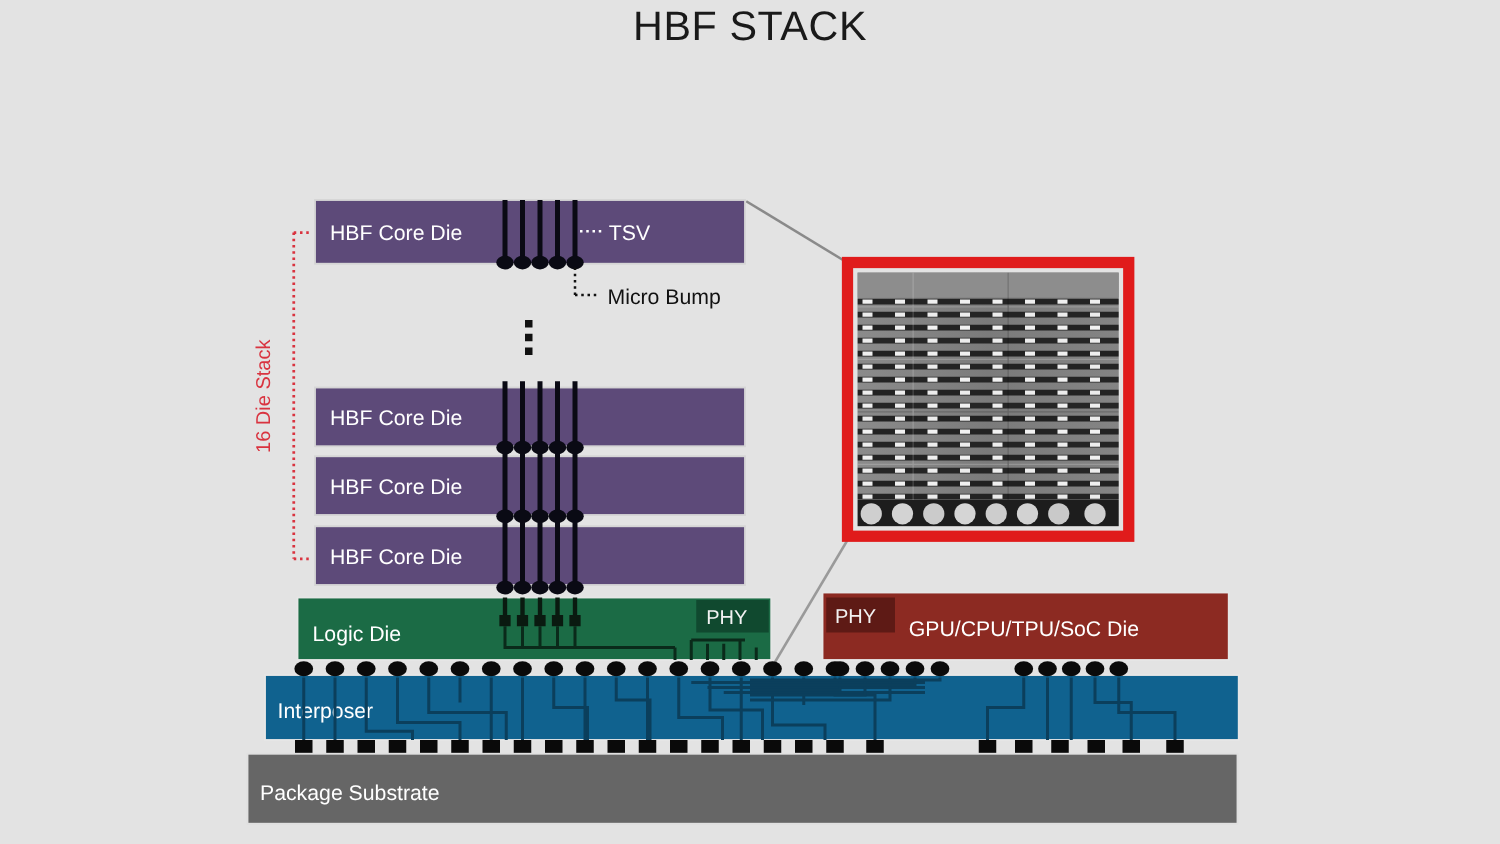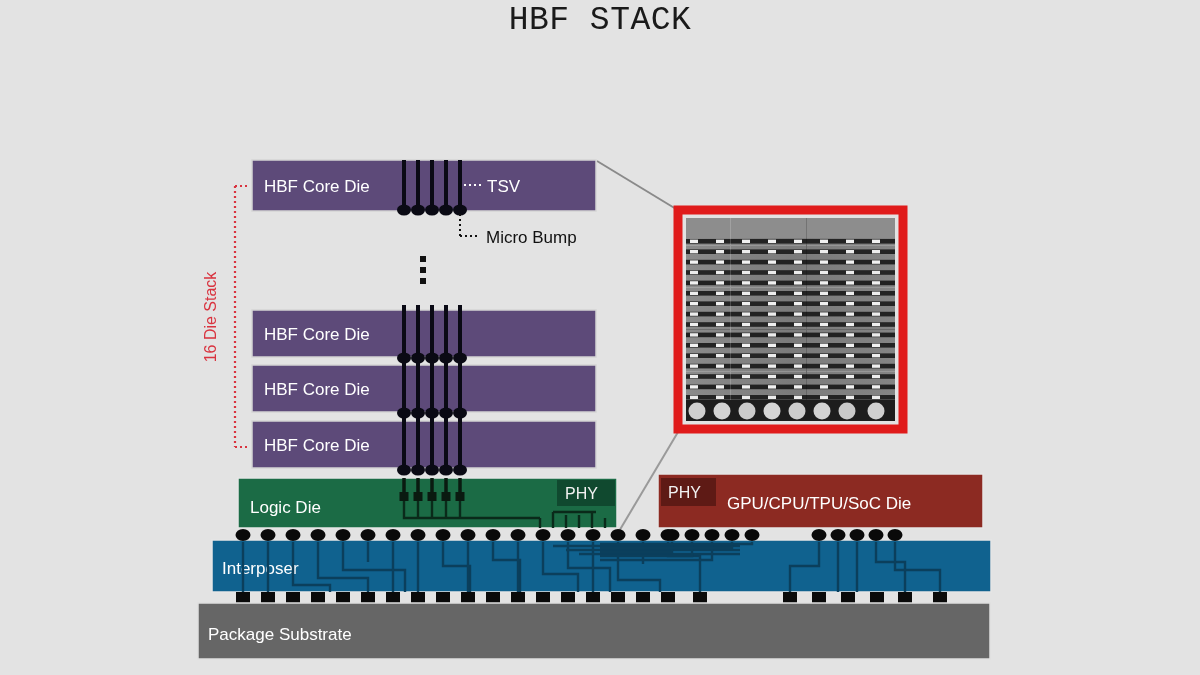--- a/index.html
+++ b/index.html
@@ -21,21 +21,21 @@
     background: #e3e3e3;
   }
   #page-title {
     position: absolute;
     left: 0;
     top: 2px;
     width: 1200px;
     text-align: center;
     font-size: 33px;
     color: #1a1a1a;
-    font-family: Liberation Mono, monospace;
+    font-family: Liberation Sans, sans-serif;
     letter-spacing: 0.5px;
   }
   svg#diagram {
     position: absolute;
     left: 0;
     top: 0;
     width: 1200px;
     height: 675px;
     display: block;
   }

